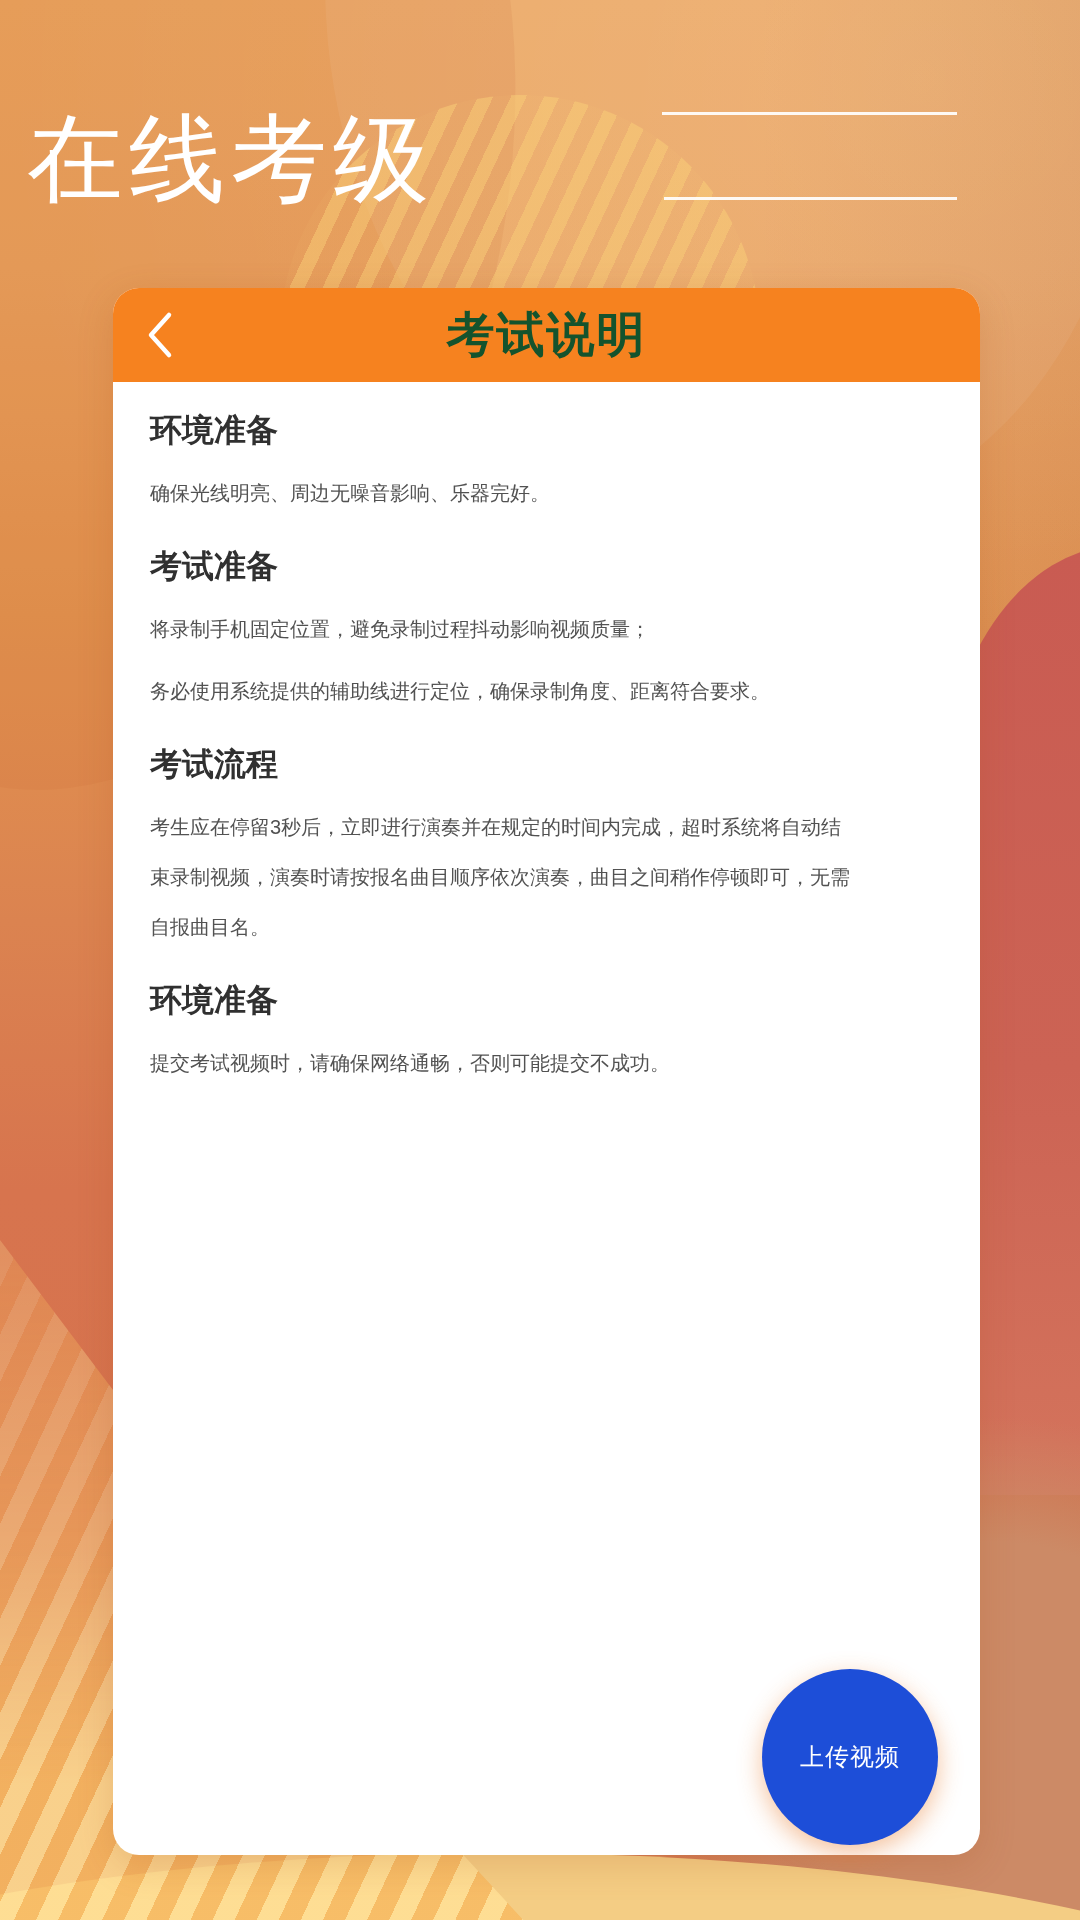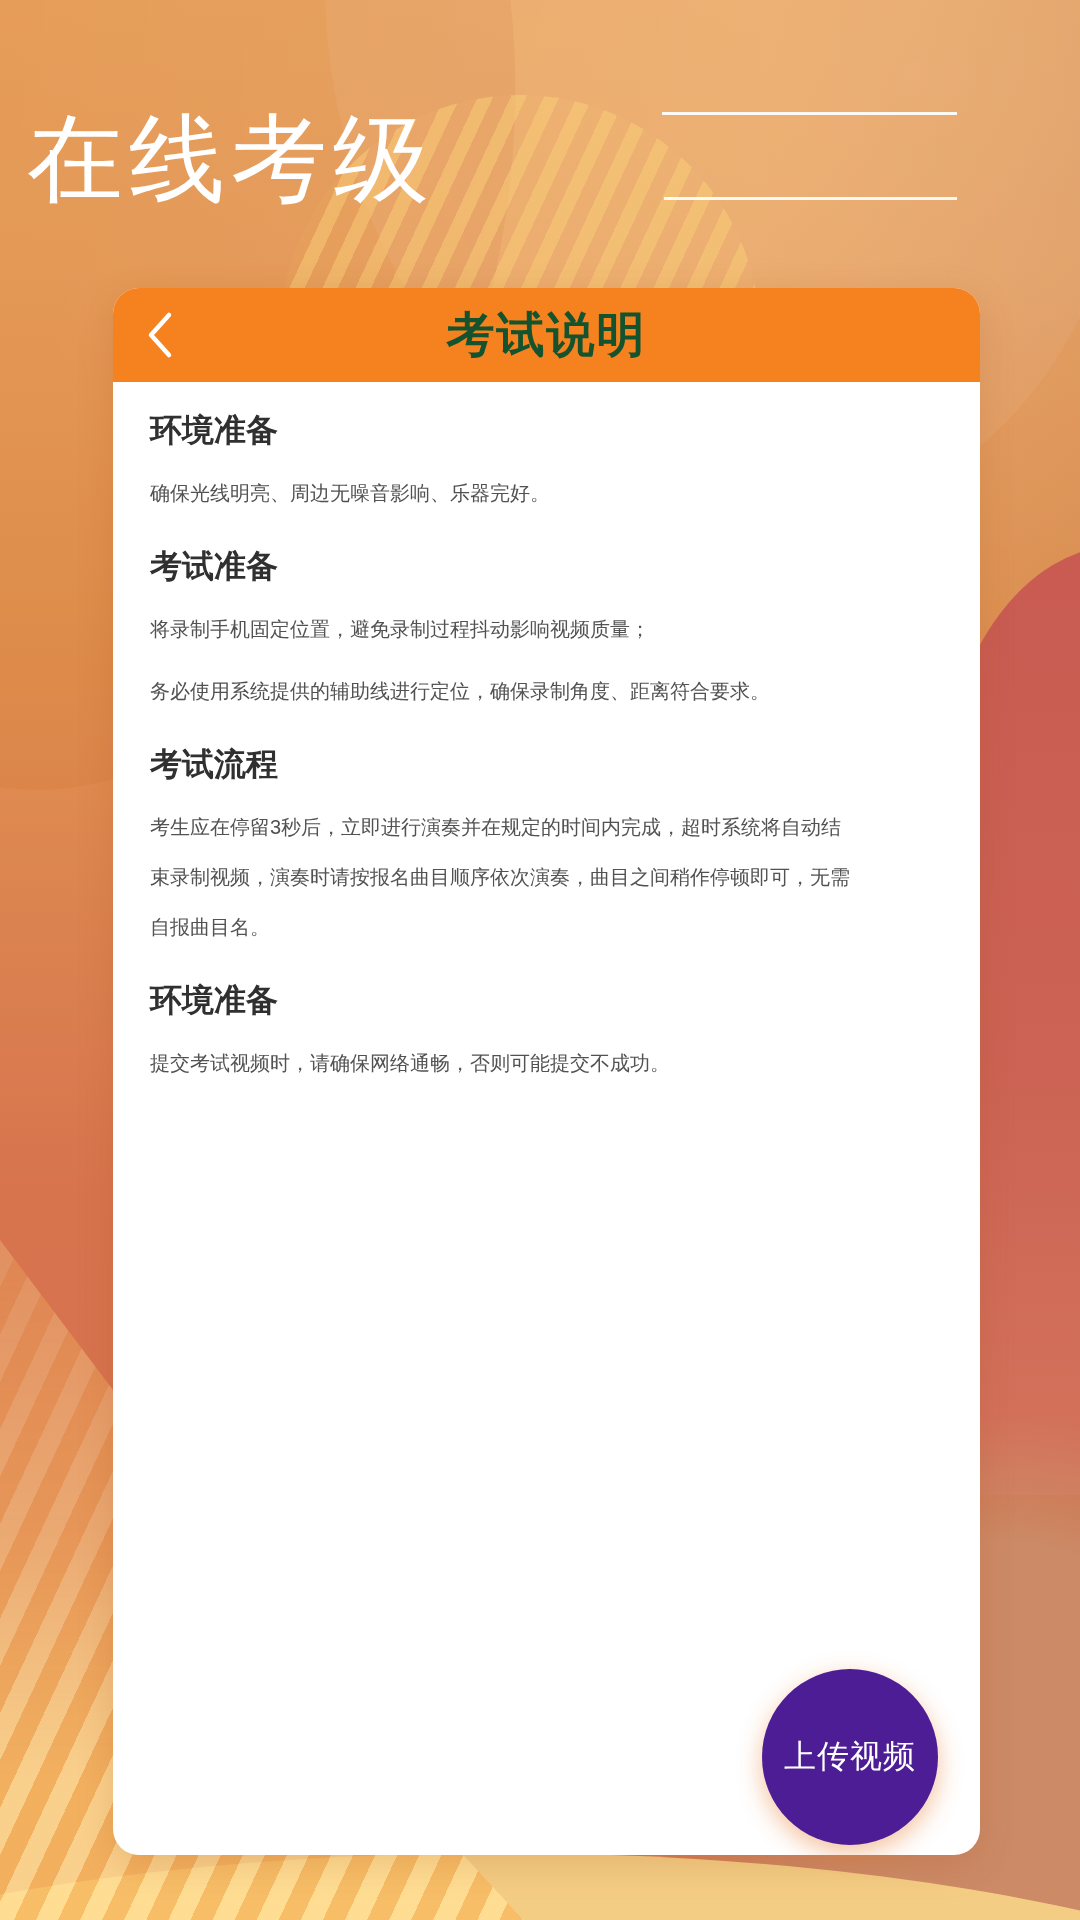--- a/index.html
+++ b/index.html
@@ -41,21 +41,21 @@
   .card-header{position:relative;height:94px;background:#F6821F;border-radius:26px 26px 0 0;
     display:flex;align-items:center;justify-content:center;}
   .header-title{color:#14532d;font-size:48px;font-weight:700;letter-spacing:2px;}
   .back-button{position:absolute;left:34px;top:0;height:94px;width:44px;display:flex;
     align-items:center;justify-content:flex-start;background:none;border:none;padding:0;cursor:pointer;}
   .card-body{position:relative;padding:26px 0 0 37px;width:700px;}
   .section-heading{font-size:32px;font-weight:700;color:#303030;line-height:44px;margin:26px 0 16px;}
   .section-heading.first{margin-top:0;}
   .instruction{font-size:20px;color:#525252;line-height:50px;margin:0 0 12px;line-break:strict;}
   .upload-btn{position:absolute;right:42px;bottom:10px;width:176px;height:176px;border-radius:50%;
-    background:#4c1d95;color:#FFFFFF;font-size:32px;letter-spacing:1px;border:none;cursor:pointer;
+    background:#1d4ed8;color:#FFFFFF;font-size:24px;letter-spacing:1px;border:none;cursor:pointer;
     display:flex;align-items:center;justify-content:center;
     box-shadow:0 8px 24px rgba(230,120,40,0.45);font-family:"Liberation Sans",sans-serif;}
 </style>
 </head>
 <body>
 
 <div class="screen">
 
   <div class="decor petal-left"></div>
   <div class="decor petal-mid"></div>

